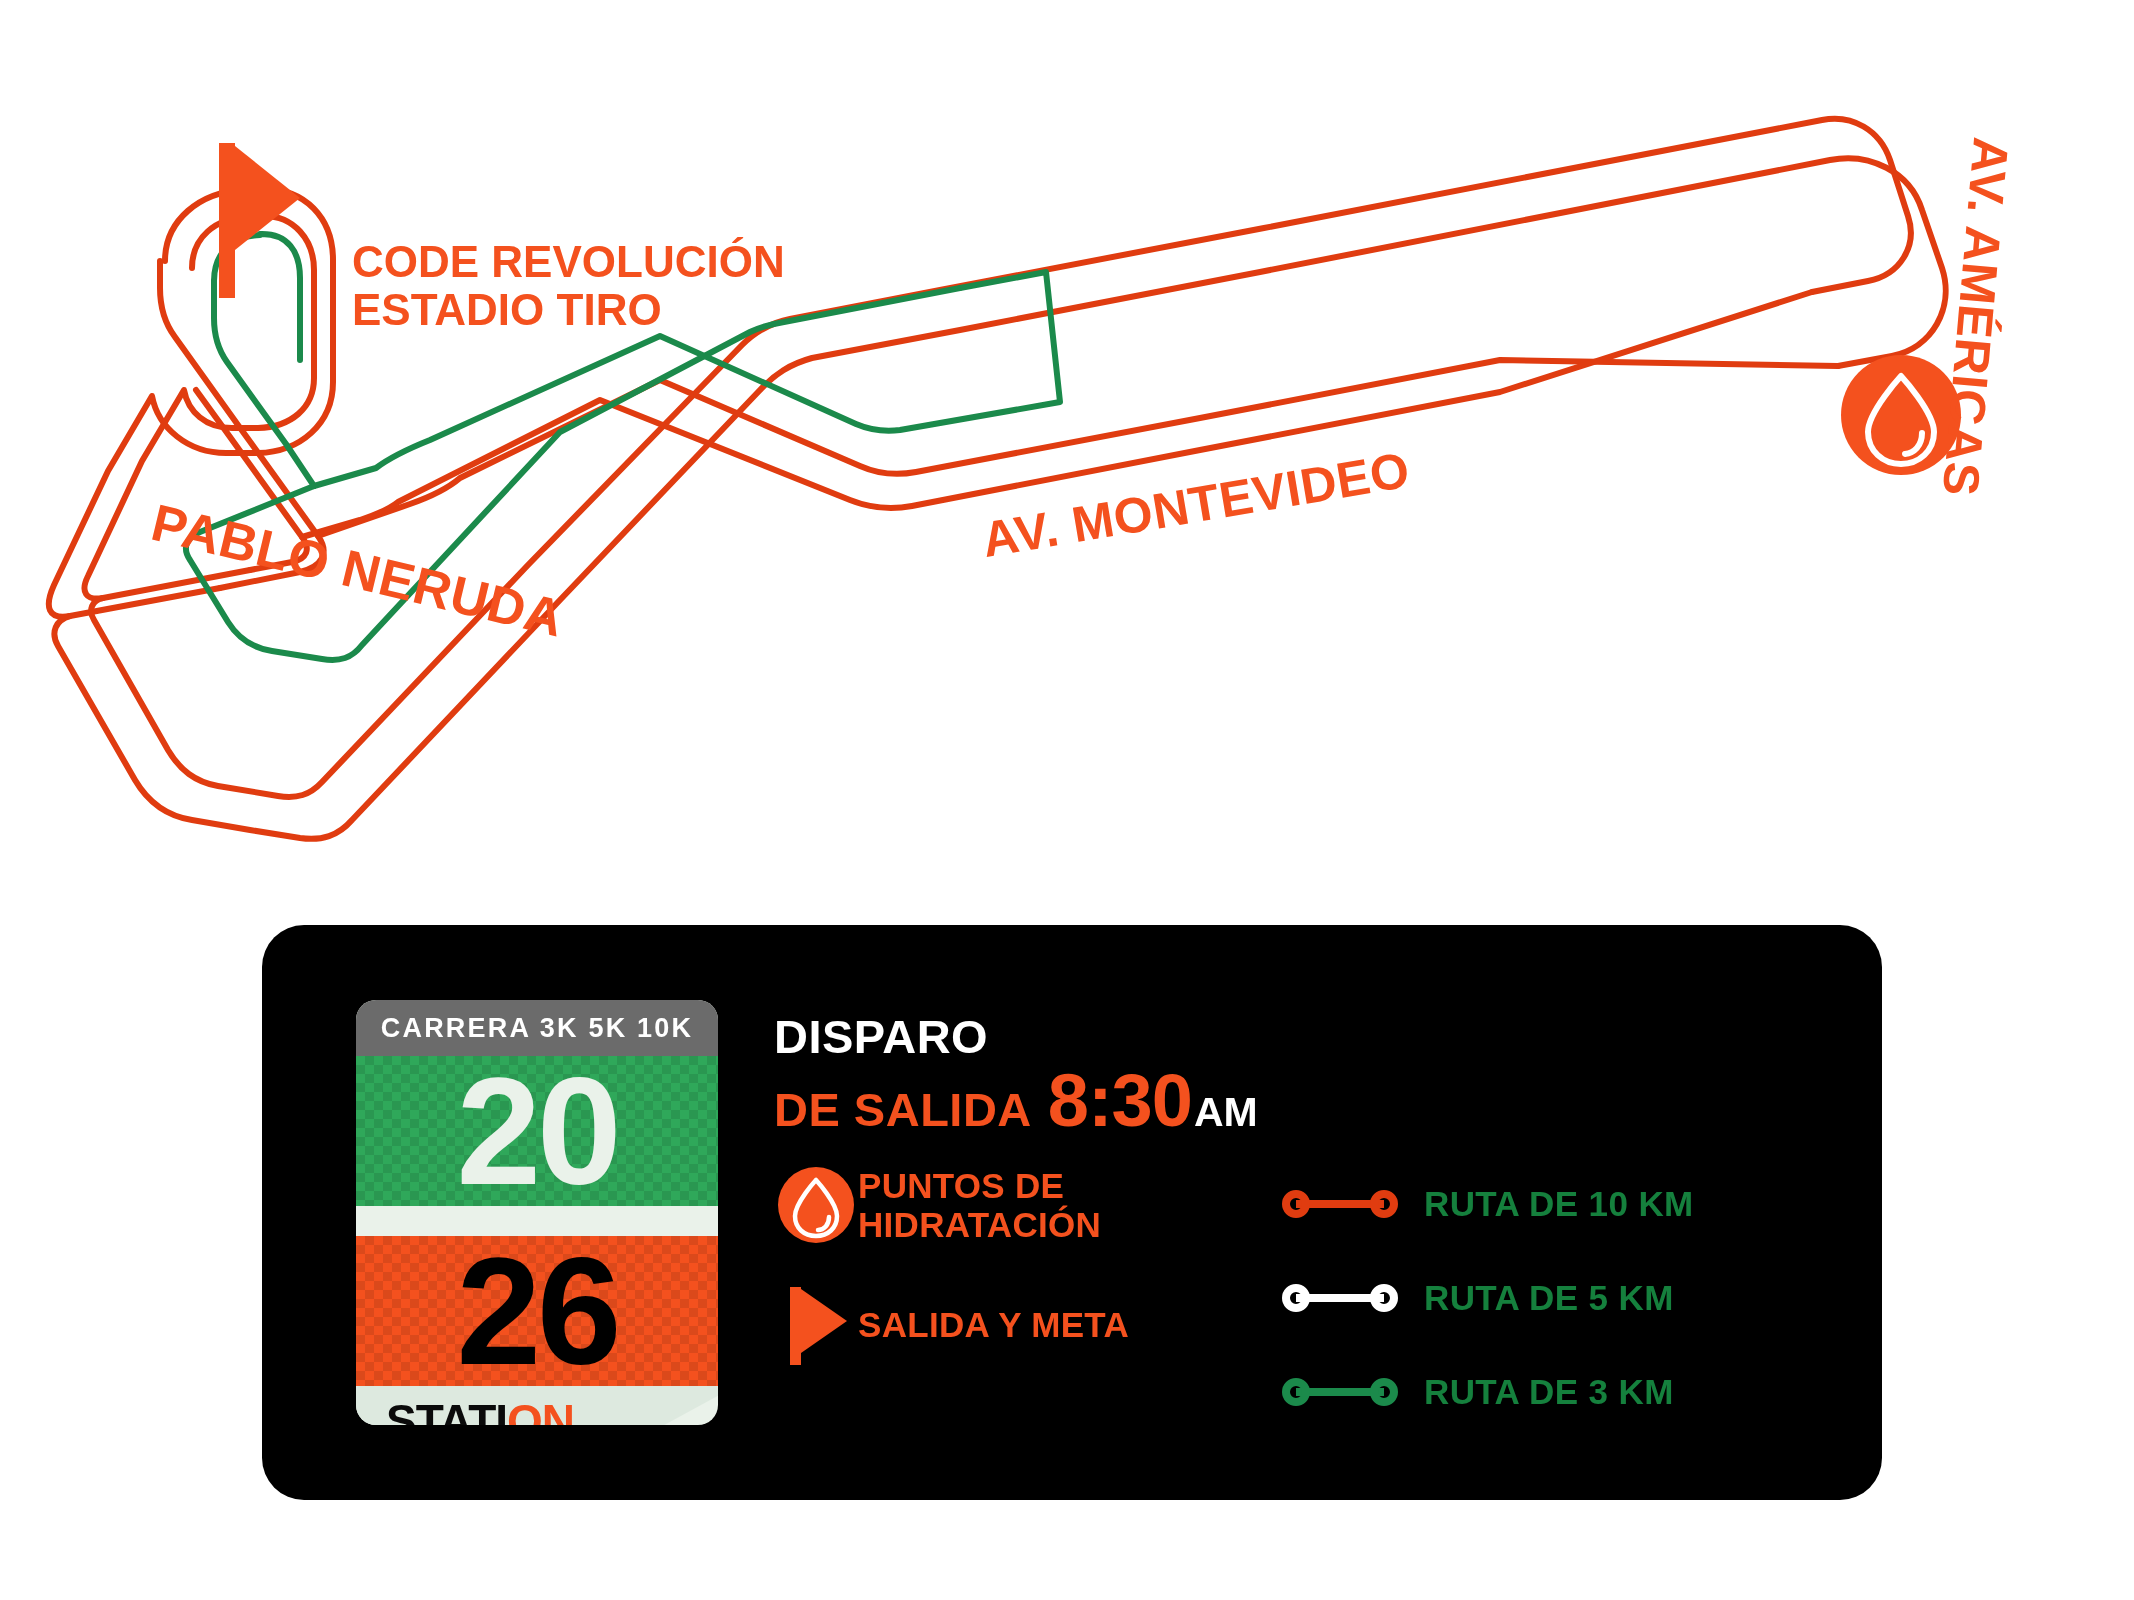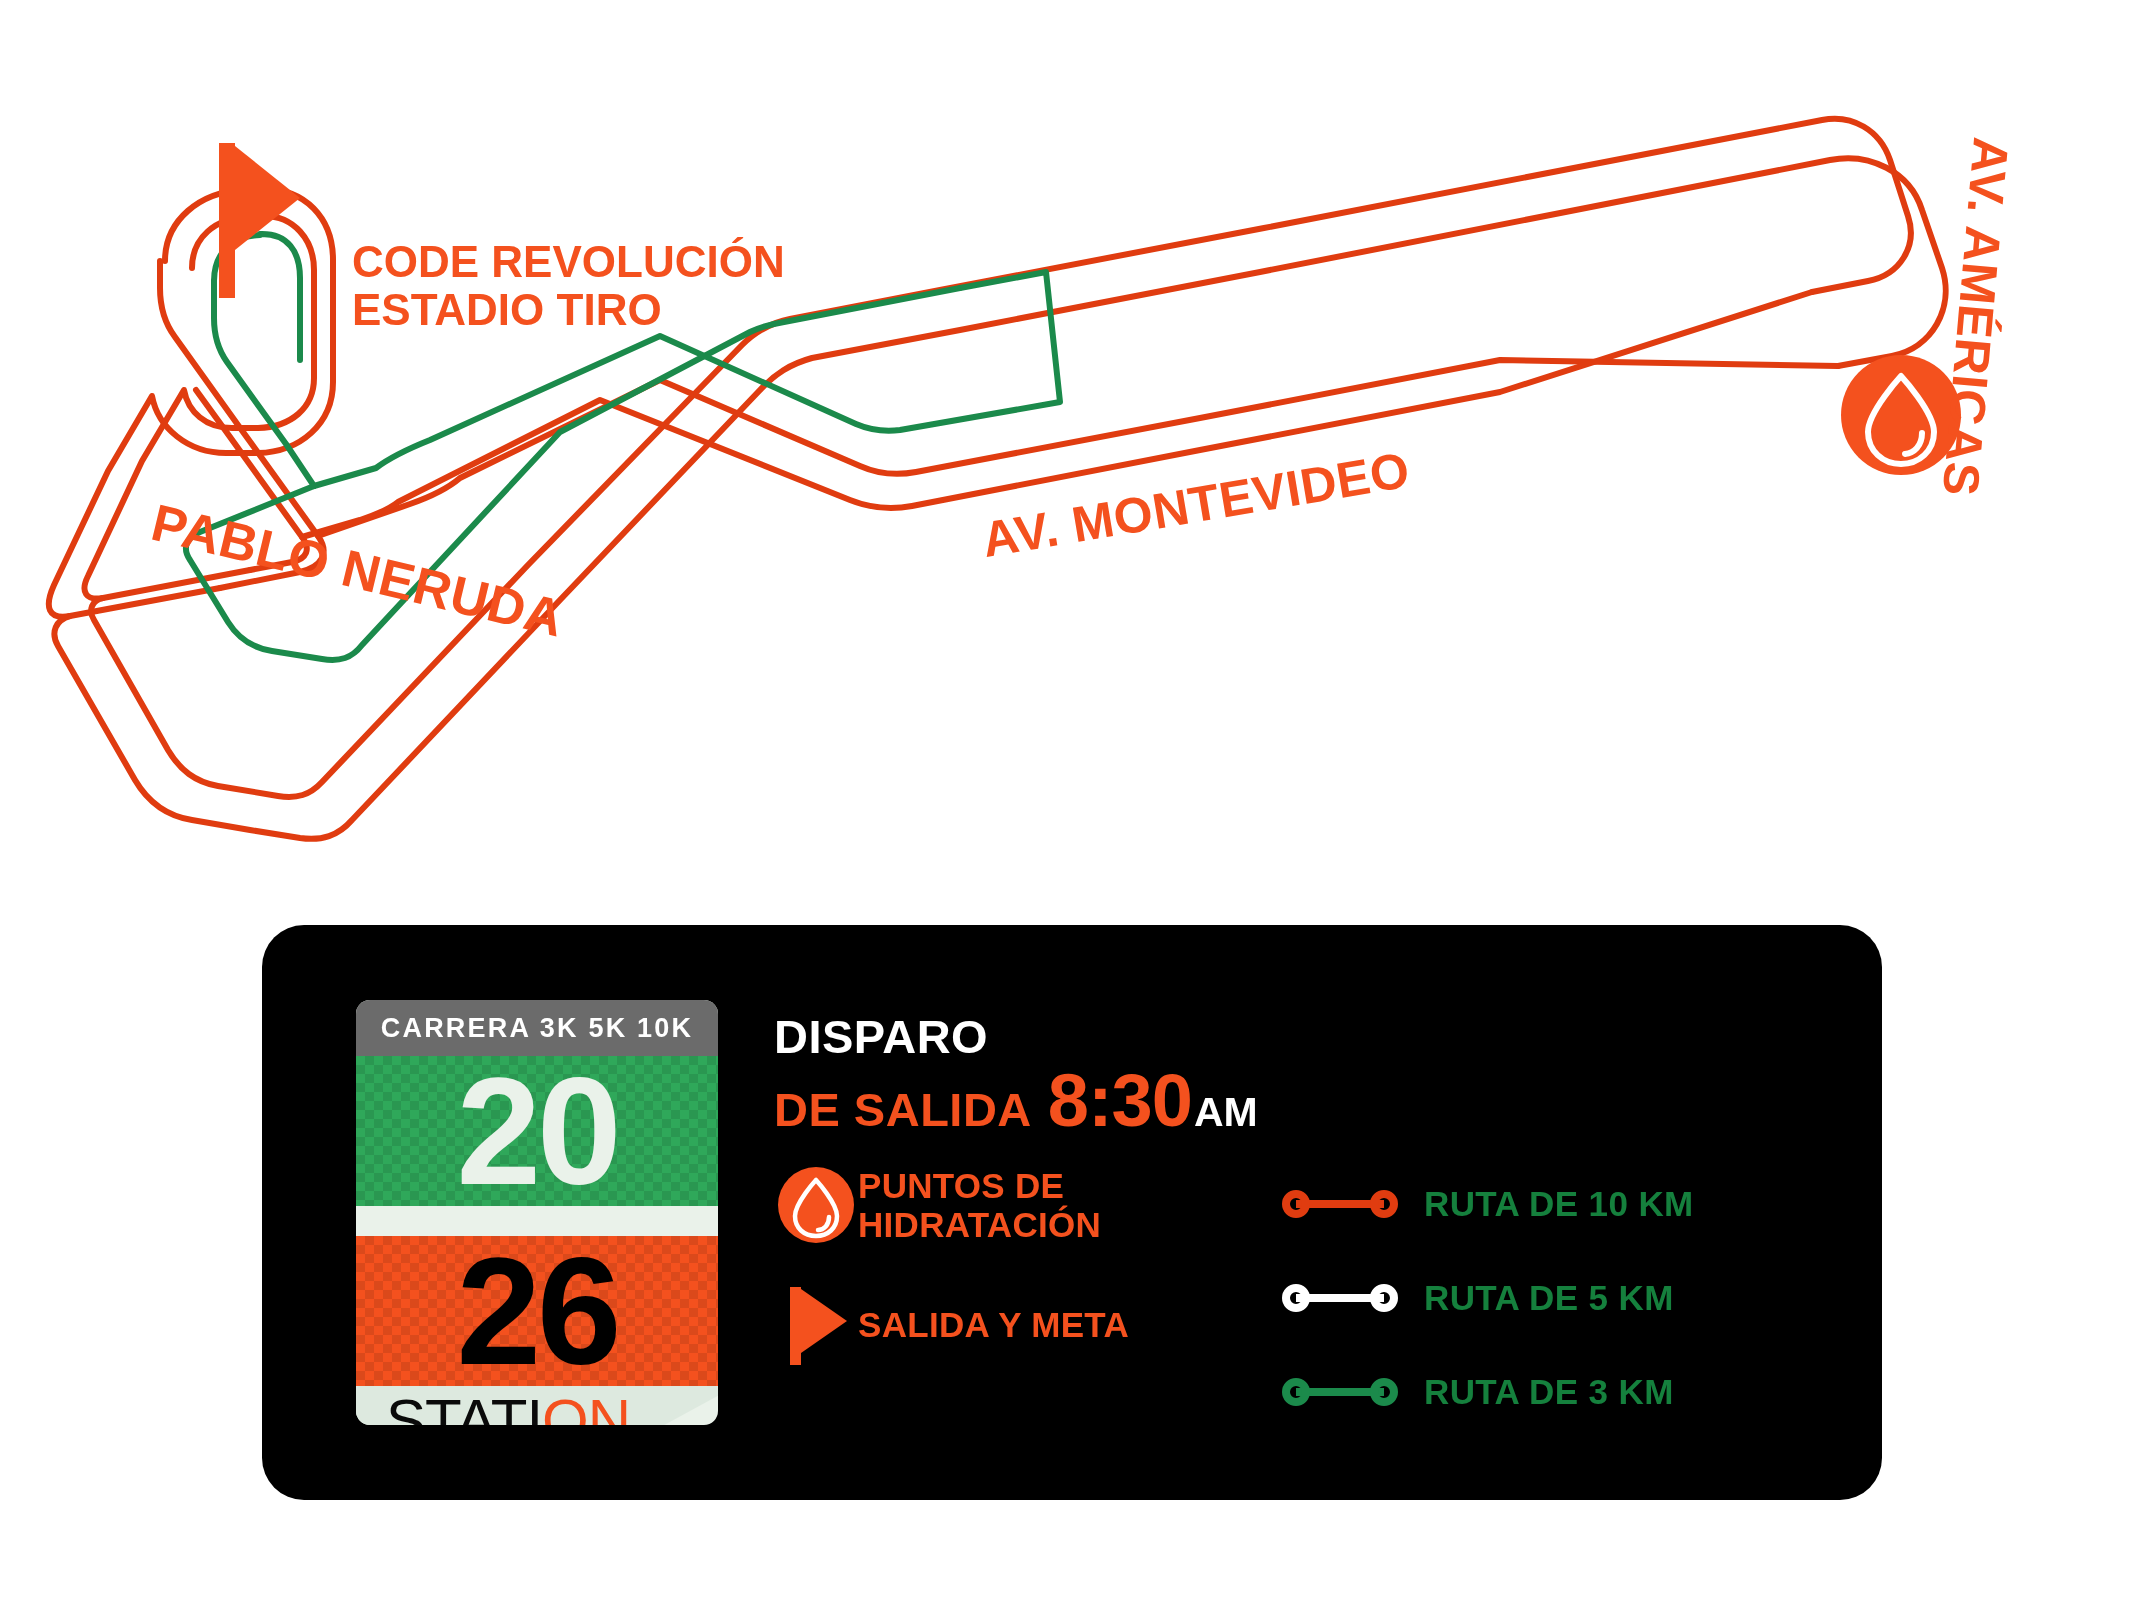--- a/index.html
+++ b/index.html
@@ -86,21 +86,21 @@
     box-sizing: border-box;
   }
 
   
   #logo-badge {
     position: absolute;
     left: 94px;
     top: 75px;
     width: 362px;
     height: 425px;
-    border-radius: 14px;
+    border-radius: 20px;
     overflow: hidden;
     background: #EAF2EA;
   }
   #logo-top-band {
     height: 56px;
     background: #6B6B6B;
     display: flex;
     align-items: center;
     justify-content: center;
   }
@@ -150,22 +150,22 @@
   #logo-bottom {
     position: relative;
     height: 69px;
     background: #DDE9DF;
     display: flex;
     align-items: center;
     padding-left: 30px;
     clip-path: polygon(0 0, 100% 0, 100% 14%, 70% 100%, 0 100%);
   }
   #logo-bottom .station {
-    font-size: 60px;
-    font-weight: 400;
+    font-size: 46px;
+    font-weight: 700;
     letter-spacing: -1px;
   }
   .station-dark { color: #0A0A0A; }
   .station-orange { color: #F4511E; }
 
   
   #start-time {
     position: absolute;
     left: 512px;
     top: 88px;

